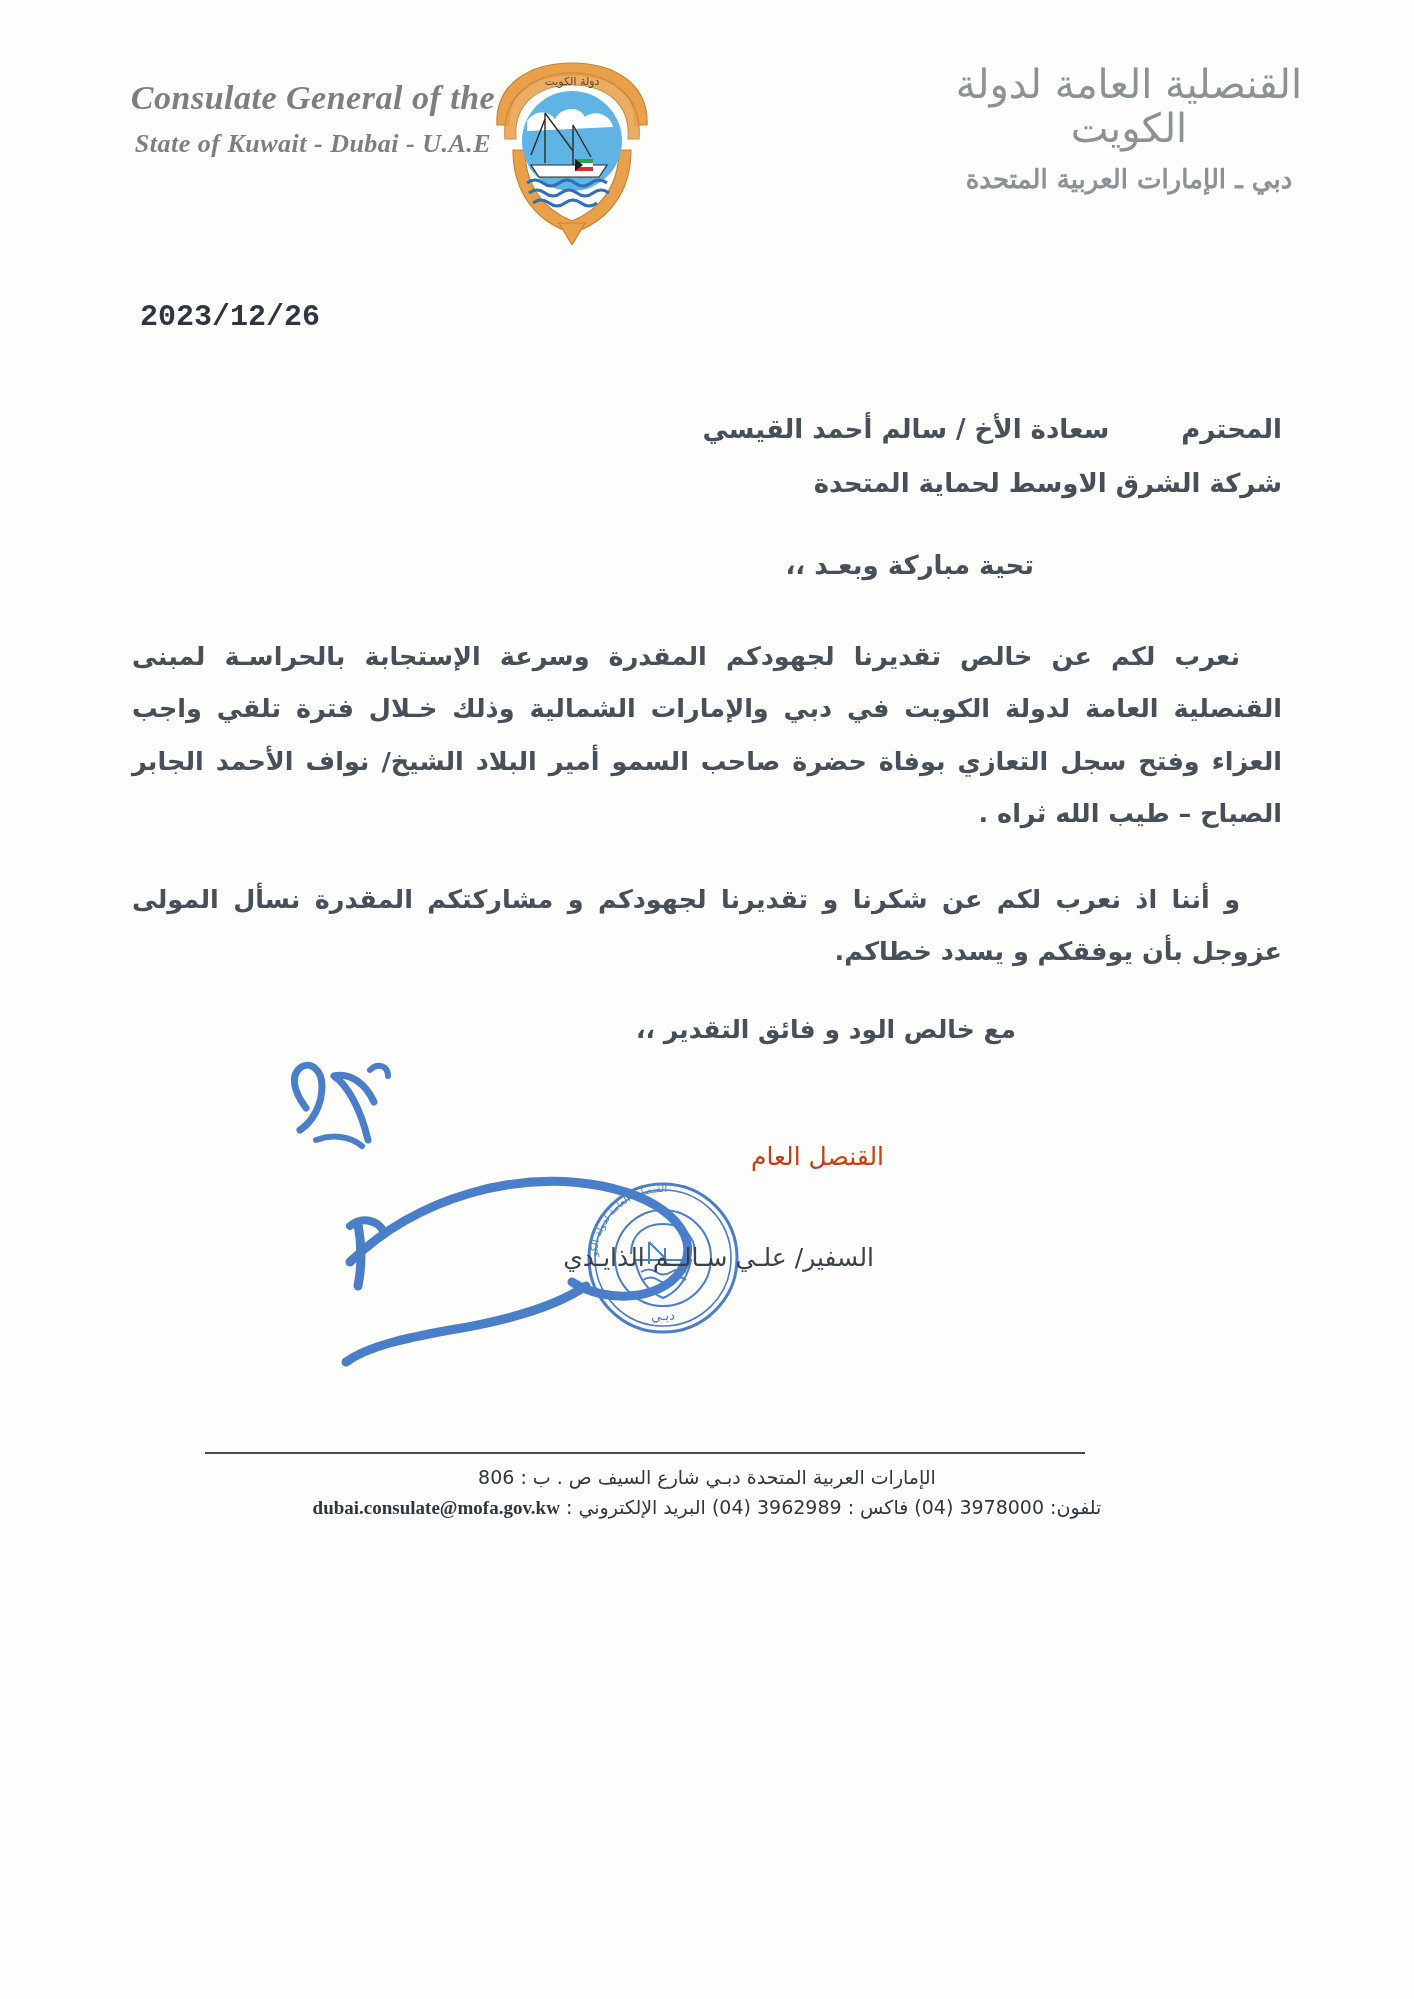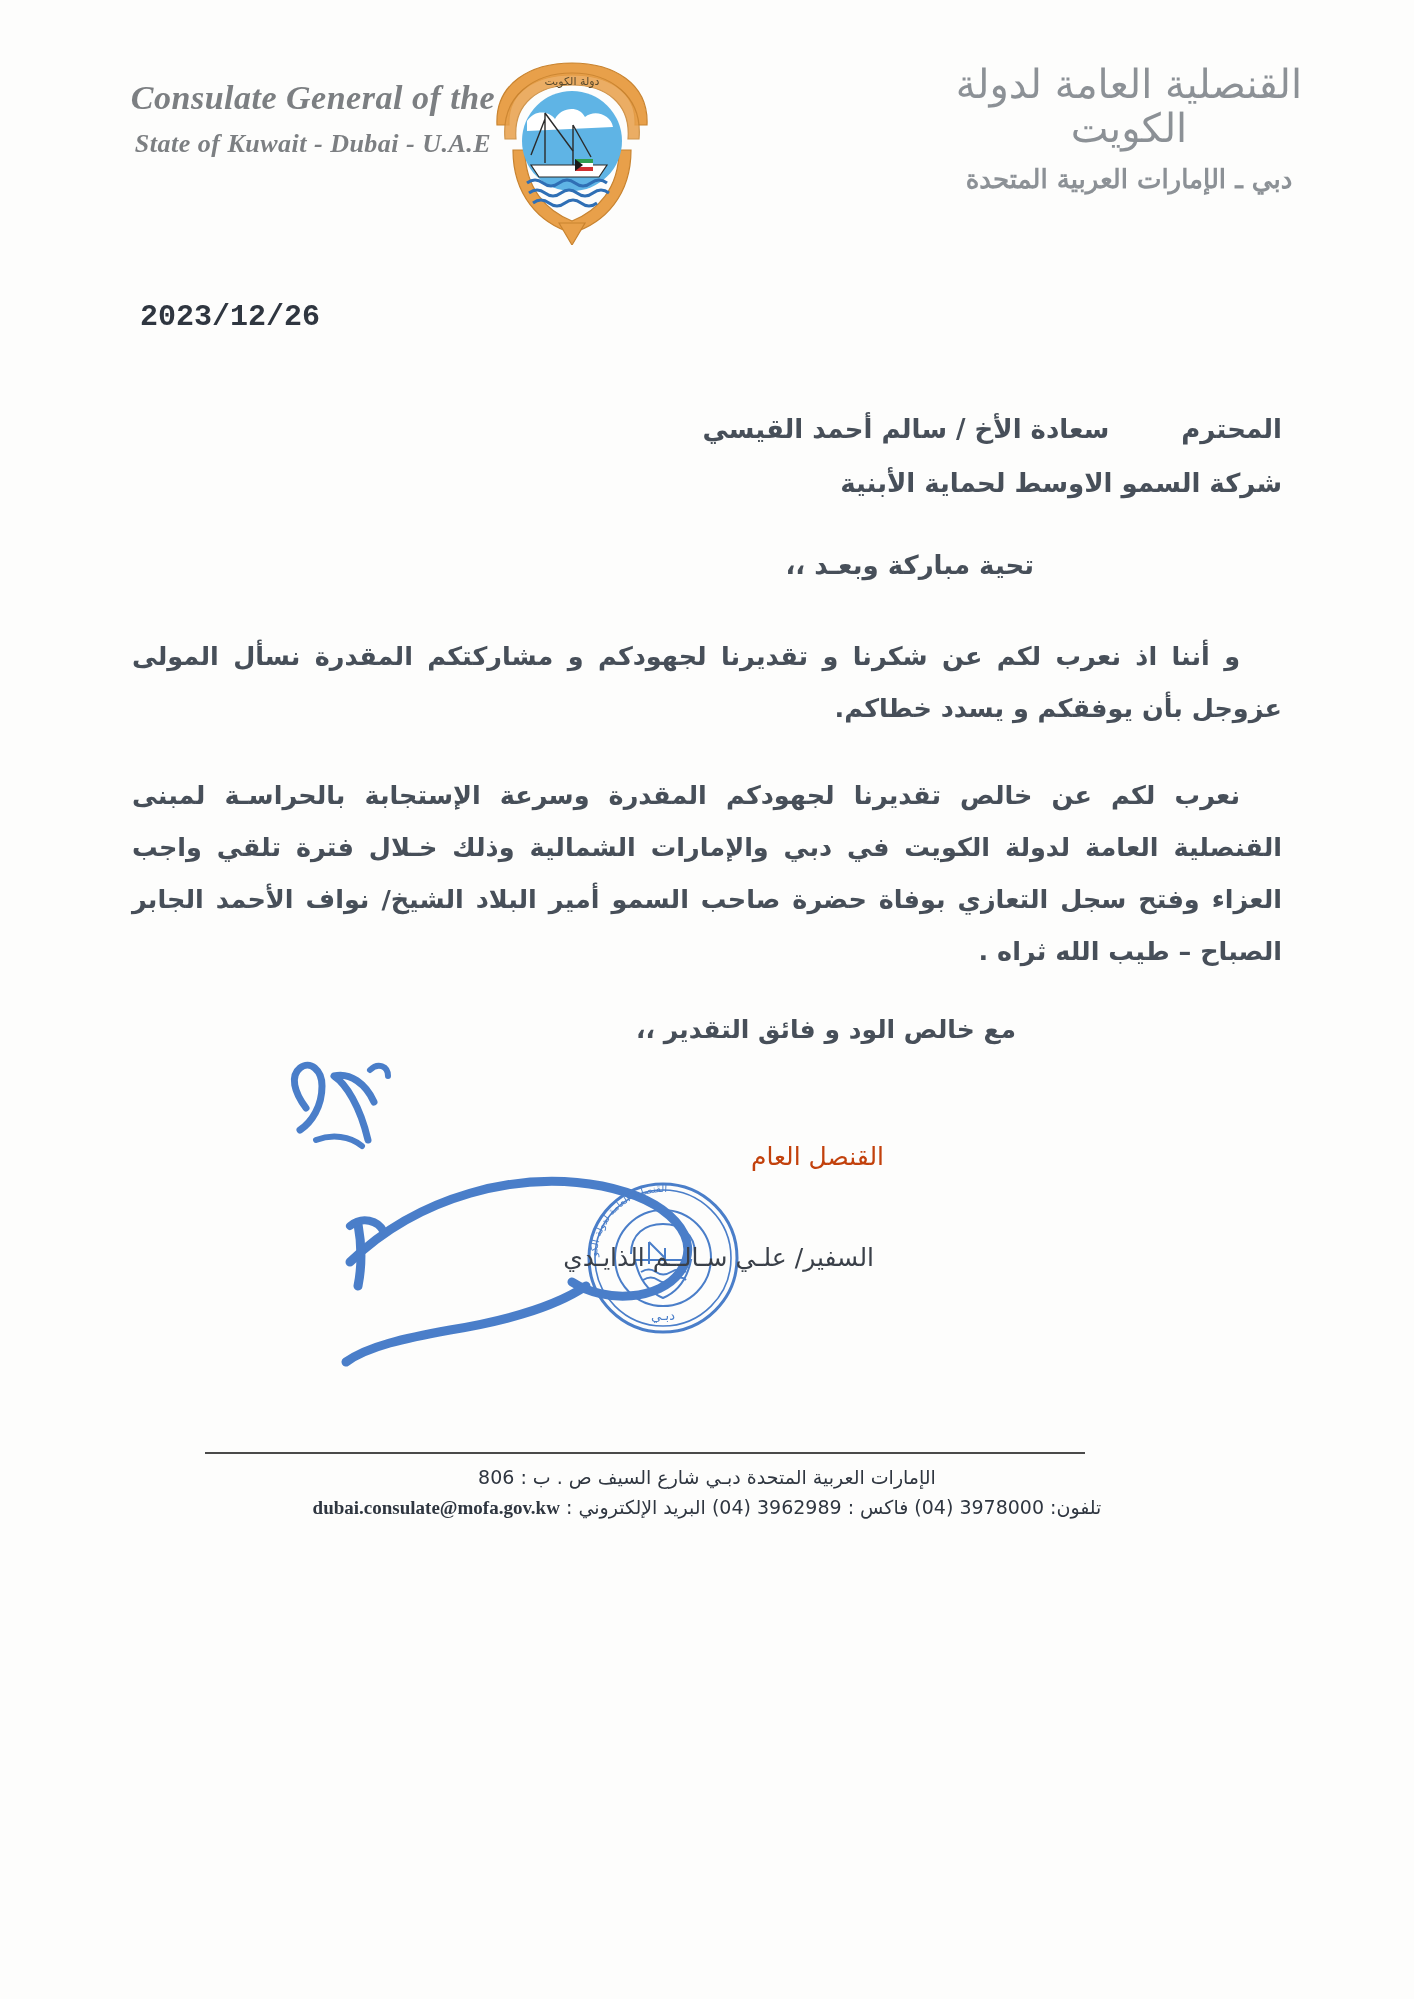--- a/index.html
+++ b/index.html
@@ -206,28 +206,28 @@
     </div>
   </div>
 
   <div class="date">2023/12/26</div>
 
   <div class="recipient">
     <div class="r1">
       <span class="hon">المحترم</span>
       <span class="nm">سعادة الأخ  / سالم أحمد القيسي</span>
     </div>
-    <div class="r2">شركة السمو الاوسط لحماية الأبنية</div>
+    <div class="r2">شركة الشرق الاوسط لحماية المتحدة</div>
   </div>
 
   <div class="greeting">تحية مباركة وبعـد ،،</div>
 
   <div class="body-block">
+    <p class="indent">نعرب لكم عن خالص تقديرنا لجهودكم المقدرة وسرعة الإستجابة بالحراسـة لمبنى القنصلية العامة لدولة الكويت في دبي والإمارات الشمالية وذلك خـلال فترة تلقي واجب العزاء وفتح سجل التعازي بوفاة حضرة صاحب السمو أمير البلاد الشيخ/ نواف الأحمد الجابر الصباح – طيب الله ثراه .</p>
     <p class="indent">و أننا اذ نعرب لكم عن شكرنا و تقديرنا لجهودكم و مشاركتكم المقدرة  نسأل المولى عزوجل بأن يوفقكم و يسدد خطاكم.</p>
-    <p class="indent">نعرب لكم عن خالص تقديرنا لجهودكم المقدرة وسرعة الإستجابة بالحراسـة لمبنى القنصلية العامة لدولة الكويت في دبي والإمارات الشمالية وذلك خـلال فترة تلقي واجب العزاء وفتح سجل التعازي بوفاة حضرة صاحب السمو أمير البلاد الشيخ/ نواف الأحمد الجابر الصباح – طيب الله ثراه .</p>
   </div>
 
   <div class="closing">مع خالص الود و فائق التقدير ،،</div>
 
   <div class="signature">
     <svg viewBox="0 0 520 360" width="520" height="360" aria-hidden="true">
       <g fill="none" stroke="#4a7ec9" stroke-linecap="round" stroke-linejoin="round">
 
         <path d="M118 130 C110 96 96 74 84 66 C100 62 116 74 124 92" stroke-width="7"></path>
         <path d="M56 98 C44 82 40 66 50 58 C60 50 72 60 72 76 C72 96 62 112 50 120" stroke-width="7"></path>

